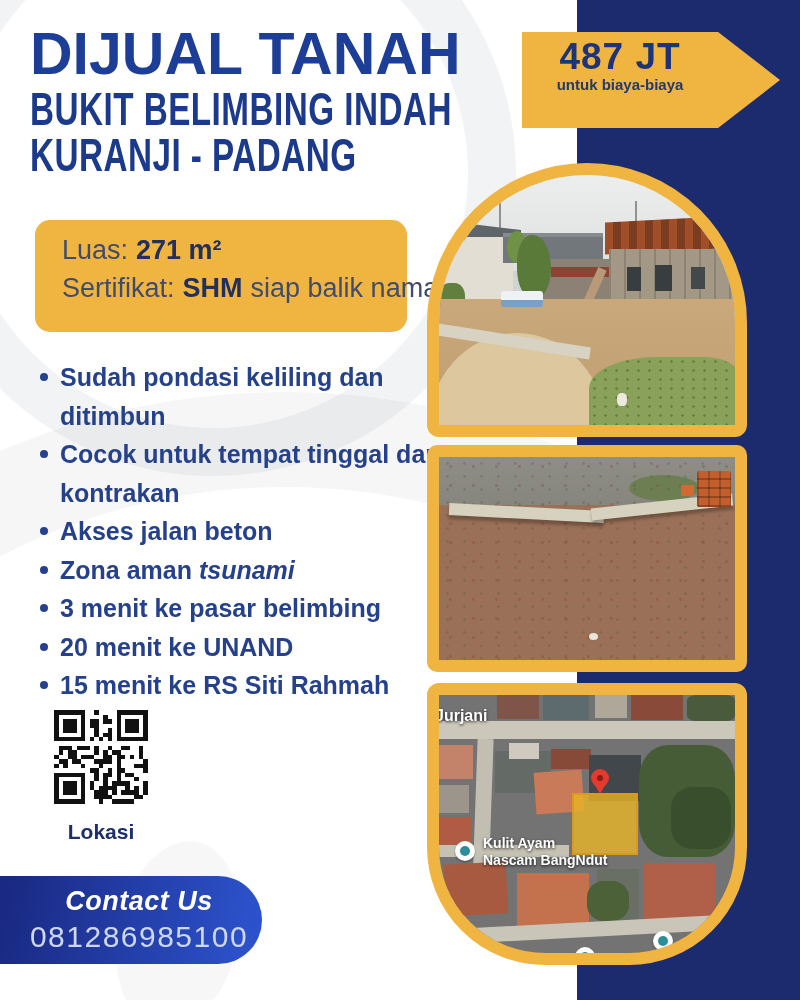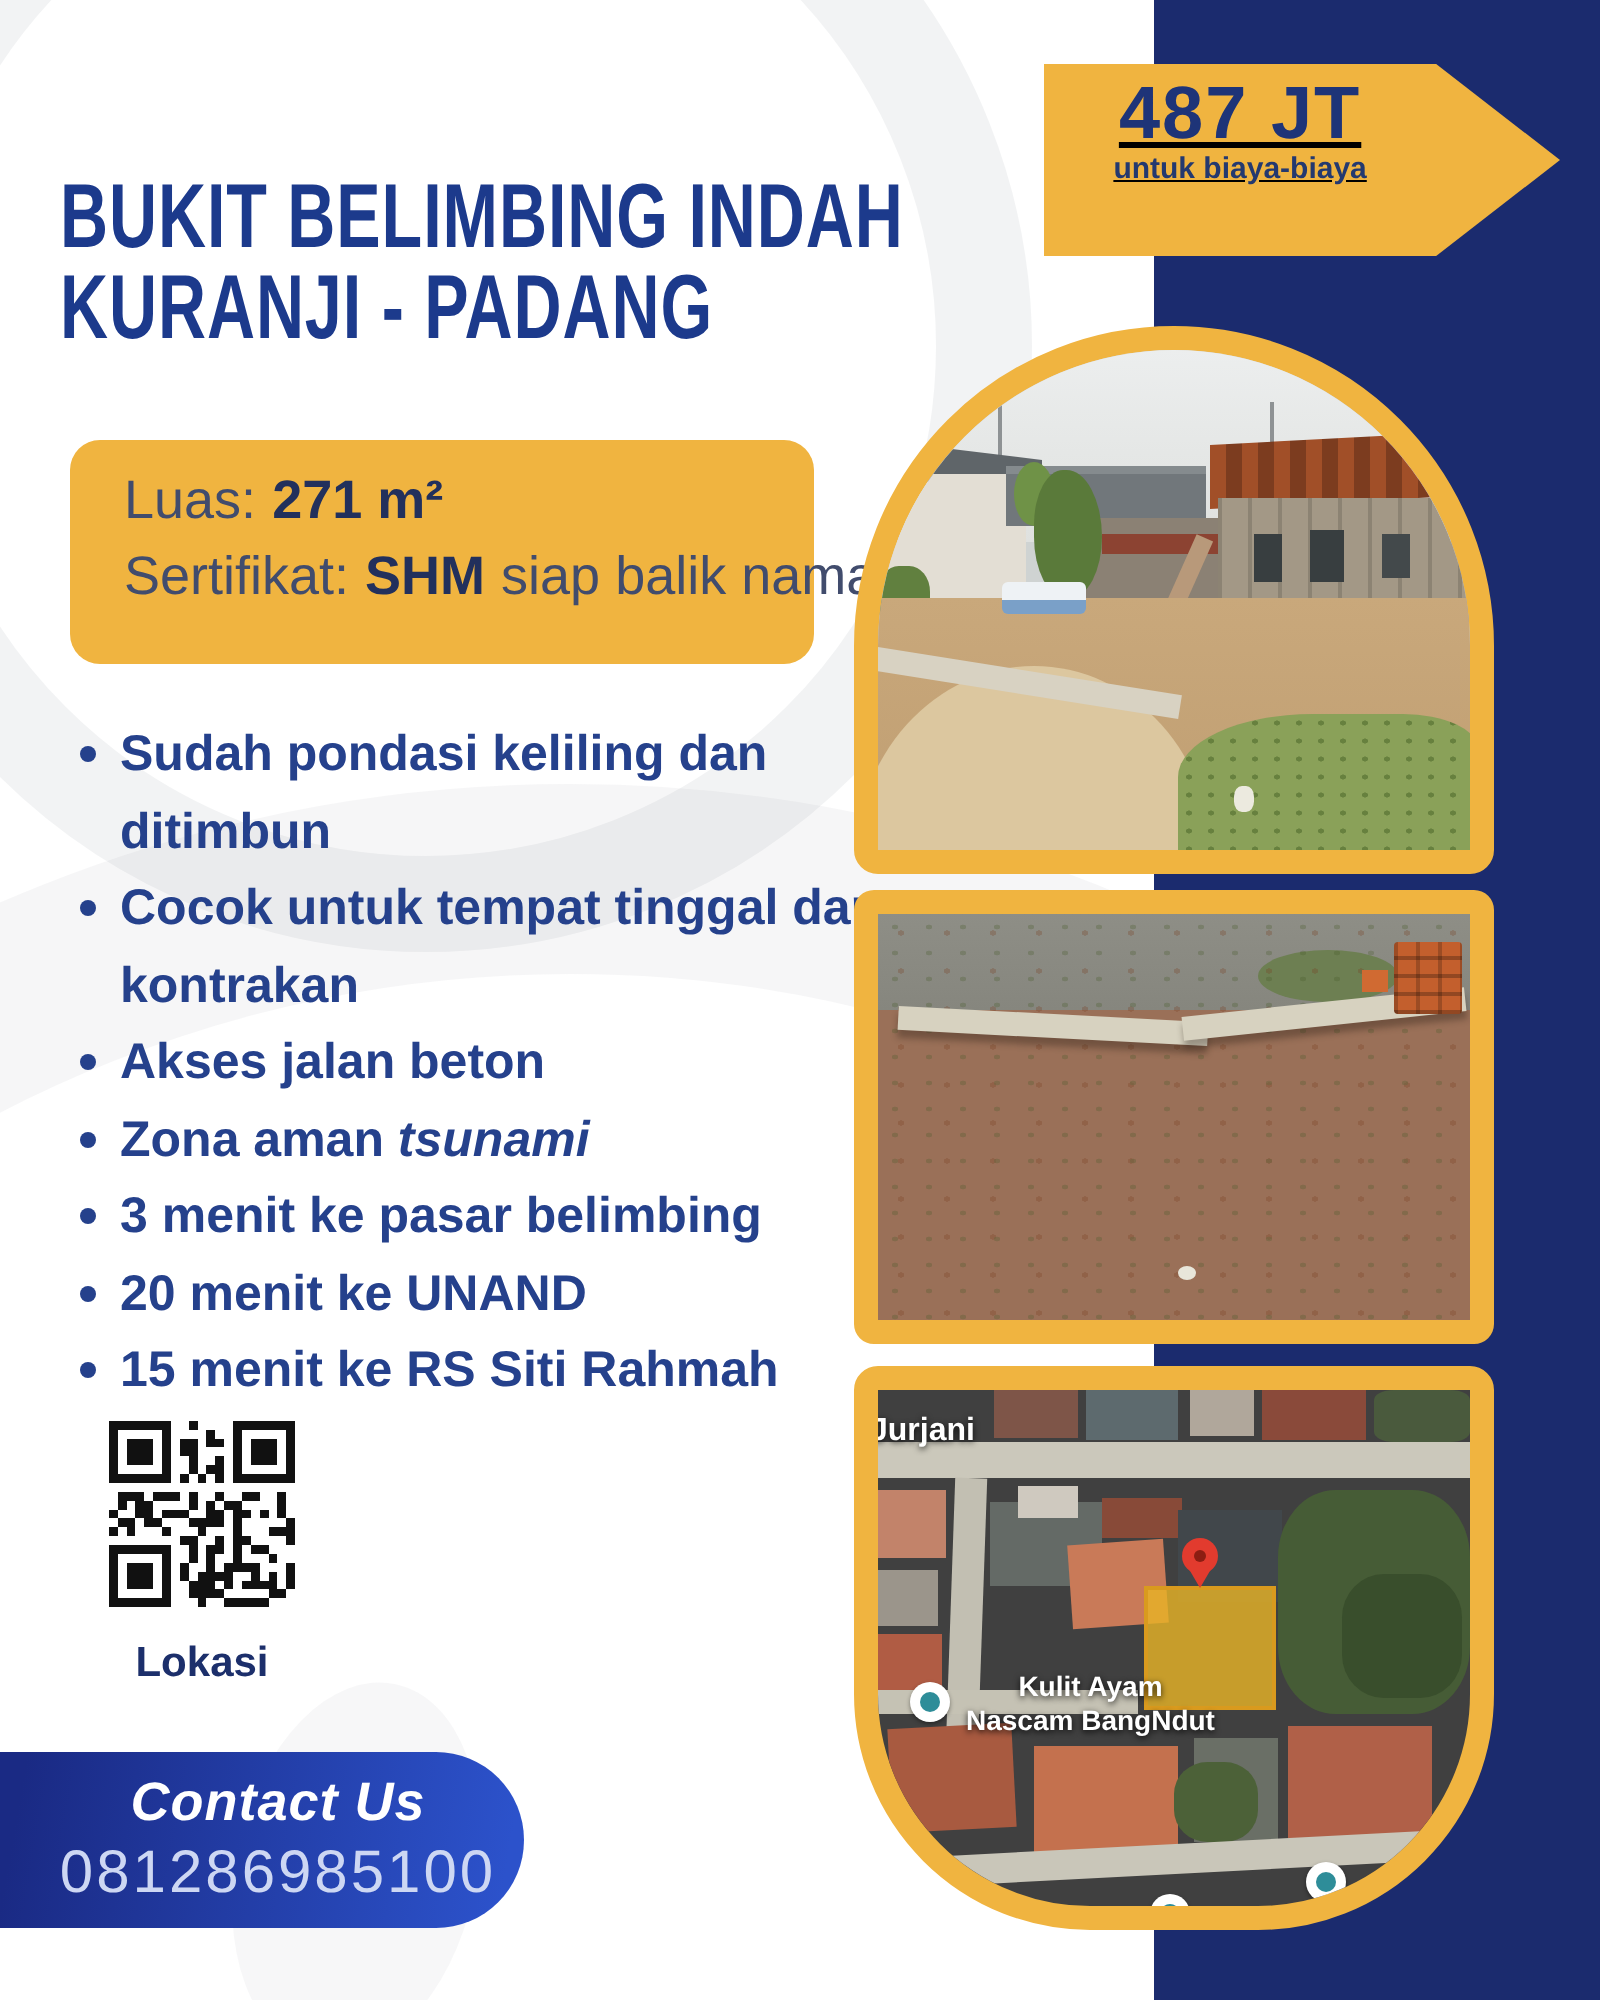--- a/index.html
+++ b/index.html
@@ -11,21 +11,21 @@
   .ring1{left:-90px;top:-130px;width:510px;height:510px;border:48px solid rgba(150,156,168,.12);}
   .ring2{left:-430px;top:392px;width:1240px;height:1240px;border:95px solid rgba(150,156,168,.09);}
   .blob1{position:absolute;left:118px;top:840px;width:120px;height:190px;background:rgba(150,156,168,.08);border-radius:50%;transform:rotate(12deg);z-index:0;}
 
   
   .blue-band{position:absolute;left:577px;top:0;width:223px;height:1000px;background:#1B2B6E;z-index:1;}
 
   
   .price-banner{position:absolute;left:522px;top:32px;width:258px;height:96px;background:#F0B440;
     clip-path:polygon(0 0,76% 0,100% 50%,76% 100%,0 100%);z-index:4;text-align:center;}
-  .price-banner .inner{width:76%;padding-top:6px;text-decoration:underline;}
+  .price-banner .inner{width:76%;padding-top:6px;}
   .price{font-size:37px;font-weight:bold;color:#1E3478;letter-spacing:1px;line-height:38px;}
   .allin{font-size:22px;color:#24396F;font-weight:500;line-height:24px;}
   .freebie{font-size:15px;color:#24396F;font-weight:bold;line-height:17px;}
 
   
   .title{position:absolute;left:30px;top:20px;font-size:59px;font-weight:bold;color:#1D3E96;letter-spacing:0;z-index:2;white-space:nowrap;}
   .subtitle{position:absolute;left:30px;top:86px;z-index:2;transform:scale(.95,1.3);transform-origin:0 0;
     font-weight:bold;color:#1C3A8C;font-size:35px;line-height:35px;letter-spacing:.5px;white-space:nowrap;}
 
   
@@ -51,21 +51,21 @@
   .contact-pill{position:absolute;left:0;top:876px;width:262px;height:88px;z-index:2;
     background:linear-gradient(100deg,#1A2A84 5%,#2C52CB 95%);border-radius:0 46px 46px 0;
     box-sizing:border-box;padding:10px 0 0 16px;text-align:center;}
   .contact-title{font-size:27px;font-weight:bold;font-style:italic;color:#ffffff;letter-spacing:.5px;}
   .contact-phone{font-size:30px;color:#CDD7F3;margin-top:3px;letter-spacing:1.5px;}
 
   
   .photo{position:absolute;left:427px;width:320px;border:12px solid #F0B440;box-sizing:border-box;overflow:hidden;z-index:3;}
   #photo1{top:163px;height:274px;border-radius:160px 160px 12px 12px;background:#cfd3d2;}
   #photo2{top:445px;height:227px;border-radius:10px;background:#9a7058;}
-  #photo-map{top:683px;height:282px;border-radius:12px 12px 118px 118px;background:#404040;text-align:center;}
+  #photo-map{top:683px;height:282px;border-radius:12px 12px 118px 118px;background:#737373;}
   .scene{position:absolute;inset:0;}
   .el{position:absolute;}
 
   
   .p1-sky{left:0;top:0;width:100%;height:96px;background:linear-gradient(#ECEEEE,#DFE1DF);}
   .p1-ground{left:0;top:124px;width:100%;height:126px;background:linear-gradient(#C9A87B,#BF9E72);}
   .p1-sand{left:-12px;top:158px;width:180px;height:100px;background:#DCC79F;border-radius:50% 50% 0 0 / 100% 100% 0 0;}
   .p1-curb{left:-8px;top:160px;width:160px;height:12px;background:#D8D2C2;transform:rotate(9deg);}
   .p1-grass{left:150px;top:182px;width:150px;height:70px;background:#8AA159;border-radius:45% 25% 0 0;
     background-image:radial-gradient(rgba(60,90,30,.45) 1.5px,transparent 1.6px);background-size:11px 9px;}
@@ -133,20 +133,21 @@
 
   <div class="blue-band"></div>
 
   <div class="price-banner">
     <div class="inner">
       <div class="price">487 JT</div>
       <div class="freebie">untuk biaya-biaya</div>
     </div>
   </div>
 
+  <h1 class="title" style="margin:0;">DIJUAL TANAH</h1>
   <div class="subtitle">
     <div>BUKIT BELIMBING INDAH</div>
     <div>KURANJI - PADANG</div>
   </div>
 
   <div class="spec-box">
     <div>
       <span class="lbl">Luas:</span><span class="val">271 m²</span>
     </div>
     <div>

